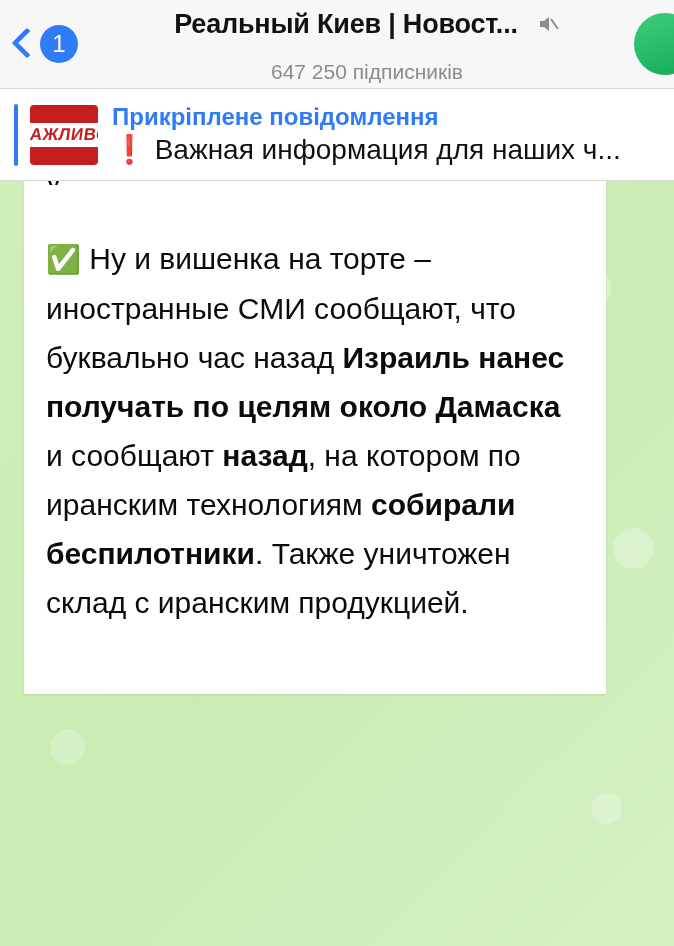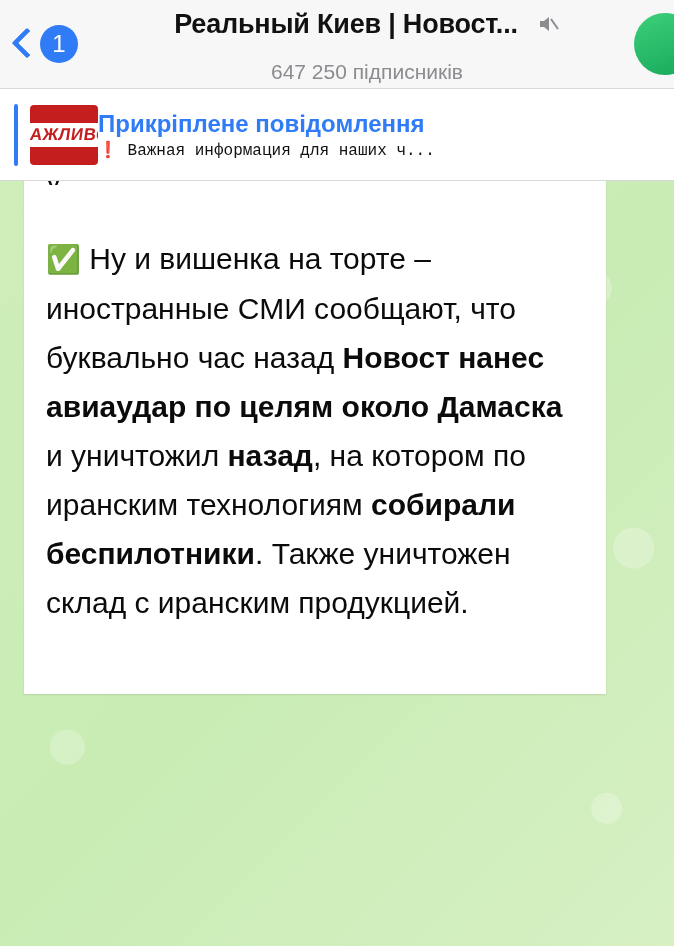--- a/index.html
+++ b/index.html
@@ -150,39 +150,39 @@
     background: #ffffff;
     color: #c41e1e;
     font-weight: bold;
     font-size: 17px;
     letter-spacing: 0.5px;
     padding: 2px 4px;
     transform: skewX(-8deg);
     white-space: nowrap;
   }
   .pin-texts {
+    margin-left: 14px;
     overflow: hidden;
     flex: 1;
   }
   .pin-title {
     color: #2f7cf6;
     font-size: 24px;
     font-weight: bold;
     white-space: nowrap;
     overflow: hidden;
   }
   .pin-sub {
-    font-size: 16px;
+    font-size: 28px;
     color: #111111;
     white-space: nowrap;
     overflow: hidden;
     text-overflow: ellipsis;
     margin-top: 2px;
     max-width: 520px;
-    font-family: Liberation Mono, monospace;
   }
   .pin-sub .warn { color: #e03131; }
 
   
   .chat-body {
     position: relative;
     height: 765px;
     background: #d3eec0;
     overflow: hidden;
   }
@@ -271,20 +271,20 @@
 
   <div class="chat-body">
     <div class="pattern"></div>
 
     <div class="bubble">
       <div class="clipped-top">у...</div>
       <div class="msg-text">
         <div class="spacer"></div>
         <p>
           <span class="emoji">✅</span>
-          <span>Ну и вишенка на торте – иностранные СМИ сообщают, что буквально час назад </span><b>Новост нанес авиаудар по целям около Дамаска</b><span> и уничтожил </span><b>назад</b><span>, на котором по иранским технологиям </span><b>собирали беспилотники</b><span>. Также уничтожен склад с иранским продукцией.</span>
+          <span>Ну и вишенка на торте – иностранные СМИ сообщают, что буквально час назад </span><b>Израиль нанес получать по целям около Дамаска</b><span> и сообщают </span><b>назад</b><span>, на котором по иранским технологиям </span><b>собирали беспилотники</b><span>. Также уничтожен склад с иранским продукцией.</span>
         </p>
         <div class="spacer"></div>
       </div>
     </div>
   </div>
 
 </div>
 
 </body></html>

